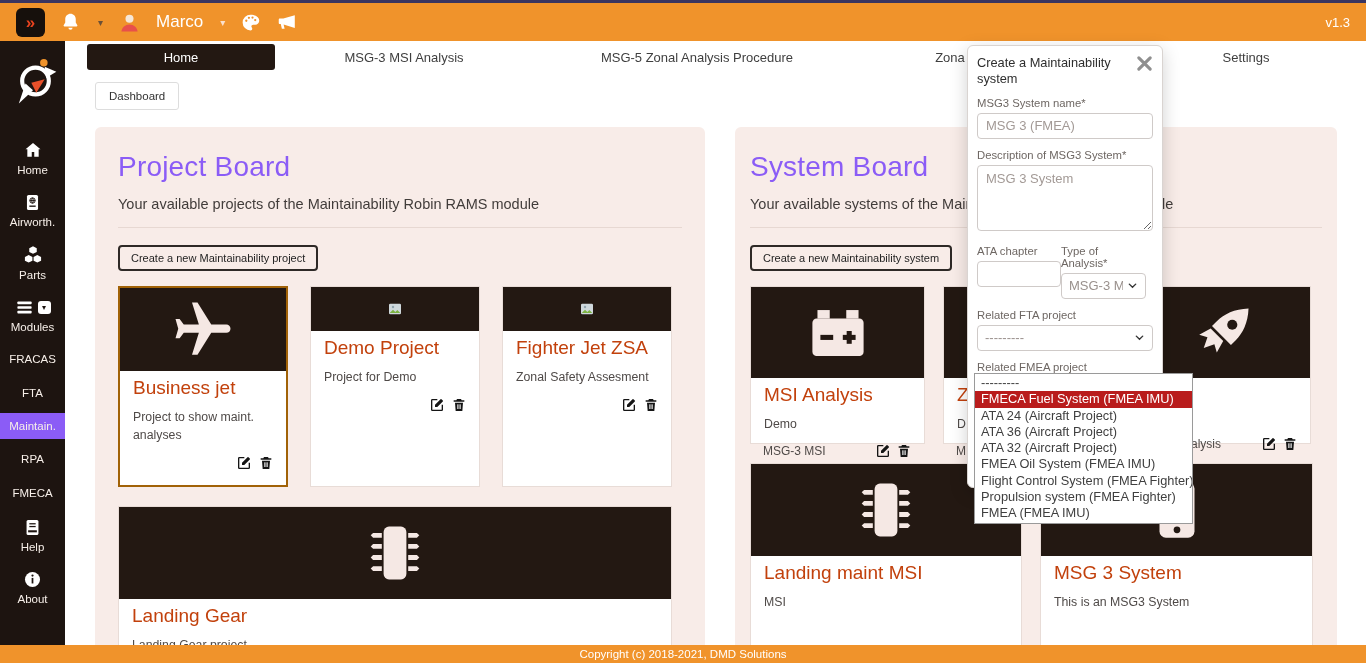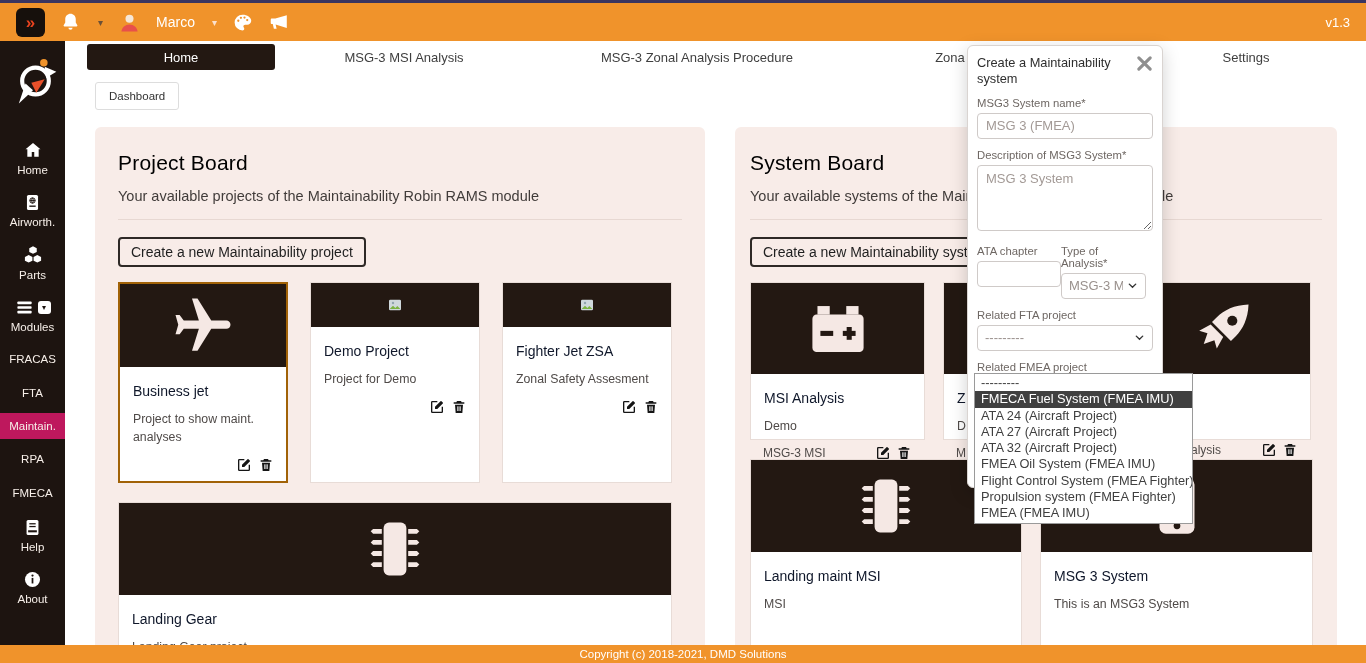--- a/index.html
+++ b/index.html
@@ -15,34 +15,34 @@
     display:flex; align-items:center; padding:0 16px; gap:15px;
   }
   .hamburger {
     width:29px; height:29px; background:#16100c; border-radius:6px; cursor:pointer;
     display:flex; align-items:center; justify-content:center;
     color:#e9431f; font-size:17px; font-weight:bold; line-height:1;
   }
   .hicon { display:flex; align-items:center; }
   .caret { font-size:10px; color:#6b5036; margin-left:2px; }
   .caret.light { color:#fbe0cd; }
-  .username { color:#fff; font-size:14px; }
+  .username { color:#fff; font-size:17px; }
   .version { margin-left:auto; color:#fff; font-size:13px; }
   
   .sidebar {
     position:absolute; top:41px; left:0; width:65px; bottom:18px; background:#1d1410; z-index:45;
     display:flex; flex-direction:column; align-items:center; overflow:hidden;
   }
   .logo { margin:12px 0 22px 0; }
   .side-item {
     width:100%; display:flex; flex-direction:column; align-items:center; gap:4px;
     color:#f7efe9; font-size:11.5px; padding:5px 0; margin-bottom:7px; cursor:pointer; text-align:center;
   }
   .side-item.textonly { padding:8px 0; margin-bottom:6px; }
-  .side-item.active { background:#be185d; padding:7px 16px; margin-bottom:6px;text-align:right; }
+  .side-item.active { background:#8b5cf6; padding:7px 16px; margin-bottom:6px;text-align:right; }
   .mod-row { display:flex; align-items:center; gap:4px; }
   .mod-caret {
     width:13px; height:13px; background:#fff; border-radius:3px; color:#1d1410;
     font-size:8px; display:flex; align-items:center; justify-content:center;
   }
   
   .main { position:absolute; left:65px; top:41px; right:0; bottom:18px; background:#fff; overflow:hidden; z-index:10; }
   .tab-home {
     position:absolute; left:22px; top:3px; width:188px; height:26px; background:#231812; border-radius:3px;
     color:#fff; font-size:13px; display:flex; align-items:center; justify-content:center; cursor:pointer; z-index:12;
@@ -50,43 +50,43 @@
   .tab-label { position:absolute; top:9px; transform:translateX(-50%); font-size:13px; color:#3f3f3f; cursor:pointer; z-index:12; white-space:nowrap; }
   .dashboard-tab {
     position:absolute; left:30px; top:41px; border:1px solid #ddd; border-radius:3px; background:#fff;
     padding:7px 13px; font-size:11.5px; color:#333; cursor:pointer; z-index:12;
   }
   .panel {
     position:absolute; top:86px; background:#f8ece8; border-radius:6px; padding:22px 23px; height:640px;
   }
   .panel.project { left:30px; width:610px; }
   .panel.system  { left:670px; width:602px; padding:22px 15px; }
-  .panel h1 { margin:2px 0 13px 0; font-size:21px; font-weight:500; color:#000000; letter-spacing:.2px; }
+  .panel h1 { margin:2px 0 13px 0; font-size:28px; font-weight:500; color:#8b5cf6; letter-spacing:.2px; }
   .panel .subtitle { font-size:14.5px; color:#413c3a; margin:0; }
   .panel hr { border:none; border-top:1px solid #e7d8d2; margin:15px 0 17px 0; }
   .create-btn {
     display:inline-block; border:2px solid #2e2926; border-radius:4px; background:transparent;
-    padding:5px 11px; font-size:14px; color:#1f1f1f; cursor:pointer; font-family:inherit;
+    padding:5px 11px; font-size:11px; color:#1f1f1f; cursor:pointer; font-family:inherit;
   }
   .cards-row { display:flex; margin-top:15px; align-items:stretch; }
   .cards-row.project { gap:22px; }
   .cards-row.system { gap:18px; }
   .cards-row.wide { margin-top:19px; }
   .card { background:#fff; border:1px solid #e8dcd7; position:relative; }
   .card.small { width:170px; height:201px; }
   .card.smallsys { width:175px; height:158px; }
   .card.selected { border:2px solid #a16207; }
   .card.wide { height:260px; }
   .card.wide.project { width:554px; }
   .card.wide.sys1 { width:272px; }
   .card.wide.sys2 { width:273px; }
   .card-img { background:#231812; display:flex; align-items:center; justify-content:center; overflow:hidden; }
   .h-tall { height:83px; } .h-short { height:44px; } .h-mid { height:91px; } .h-wide { height:92px; }
   .card-body { padding:2px 13px 0 13px; }
-  .card-title { font-size:14px; font-weight:500; color:#0f172a; margin-top:14px; min-height:18px; }
+  .card-title { font-size:19px; font-weight:500; color:#c2410c; margin-top:4px; min-height:18px; }
   .card-desc { font-size:12.3px; color:#4f4a48; margin-top:10px; line-height:1.45; min-height:15px; }
   .card-actions { display:flex; gap:6px; justify-content:flex-end; padding:0 12px; margin-top:10px; }
   .card-foot { display:flex; justify-content:space-between; align-items:flex-start; padding:0 12px; margin-top:9px; }
   .foot-text { font-size:12px; color:#4f4a48; line-height:1.4; }
   .foot-text.w96 { width:98px; }
   .foot-text.w12 { width:12px; }
   .foot-text.indent { padding-left:42px; }
   .icon-btn { cursor:pointer; display:inline-flex; }
   
   .modal {
@@ -111,21 +111,21 @@
     font-size:13px; color:#9a918d; cursor:pointer; background:#fff;
   }
   .m-select .sel-text { overflow:hidden; white-space:nowrap; flex:1; }
   .m-select.focused { border:2px solid #ef8a57; }
   
   .dropdown {
     position:absolute; left:974px; top:373px; width:219px; background:#fff;
     border:1px solid #9a9a9a; z-index:80; padding:1px 0; font-size:12.8px; color:#3f3f3f;
   }
   .dd-opt { padding:1px 6px; line-height:14.3px; white-space:nowrap; overflow:hidden; cursor:pointer; }
-  .dd-opt.selected { background:#404040; color:#fff; }
+  .dd-opt.selected { background:#b91c1c; color:#fff; }
   
   .footer {
     position:absolute; left:0; right:0; bottom:0; height:18px; background:#f0932b; z-index:90;
     display:flex; align-items:center; justify-content:center; color:#fff; font-size:11.5px;
   }
 </style>
 </head>
 <body>
 
 <div class="topstrip"></div>
@@ -252,21 +252,21 @@
     <span>About</span>
   </div>
 </div>
 
 <div class="main">
 
   <div class="tab-home">
     <span>Home</span>
   </div>
   <span class="tab-label" style="left:339px">MSG-3 MSI Analysis</span>
-  <span class="tab-label" style="left:632px">MSG-3 Zonal Analysis Procedure</span>
+  <span class="tab-label" style="left:632px">MSG-5 Zonal Analysis Procedure</span>
   <span class="tab-label" style="left:885px">Zona</span>
   <span class="tab-label" style="left:1181px">Settings</span>
 
   <div class="dashboard-tab">Dashboard</div>
 
   <div class="panel project">
     <h1>Project Board</h1>
     <p class="subtitle">Your available projects of the Maintainability Robin RAMS module</p>
     <hr>
     <button class="create-btn">Create a new Maintainability project</button>
@@ -551,21 +551,21 @@
     <svg width="11" height="11" viewBox="0 0 24 24">
         <path d="M5 9l7 7 7-7" stroke="#333" stroke-width="3" fill="none" stroke-linecap="round"></path>
       </svg>
   </div>
 </div>
 
 <div class="dropdown">
   <div class="dd-opt">---------</div>
   <div class="dd-opt selected">FMECA Fuel System (FMEA IMU)</div>
   <div class="dd-opt">ATA 24 (Aircraft Project)</div>
-  <div class="dd-opt">ATA 27 (Aircraft Project)</div>
+  <div class="dd-opt">ATA 36 (Aircraft Project)</div>
   <div class="dd-opt">ATA 32 (Aircraft Project)</div>
   <div class="dd-opt">FMEA Oil System (FMEA IMU)</div>
   <div class="dd-opt">Flight Control System (FMEA Fighter)</div>
   <div class="dd-opt">Propulsion system (FMEA Fighter)</div>
   <div class="dd-opt">FMEA (FMEA IMU)</div>
 </div>
 
 <div class="footer">
   <span>Copyright (c) 2018-2021, DMD Solutions</span>
 </div>

